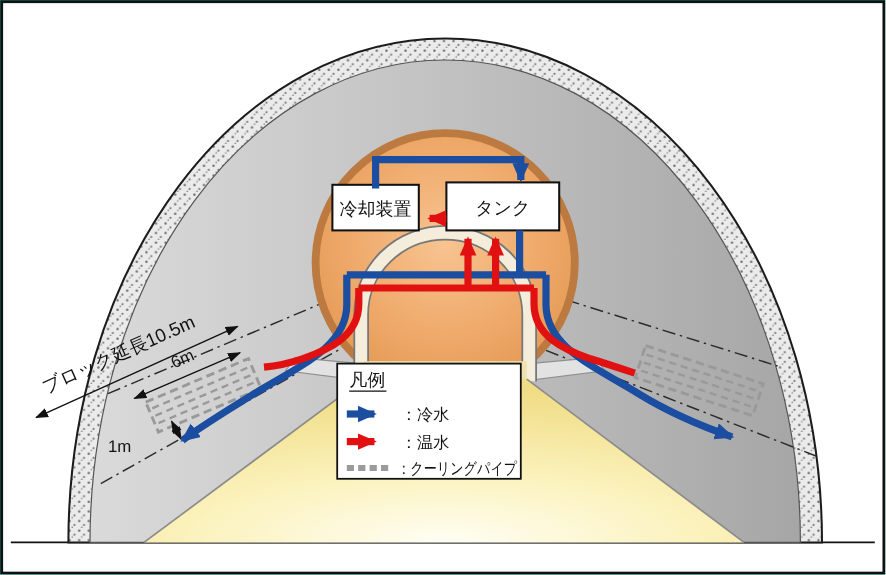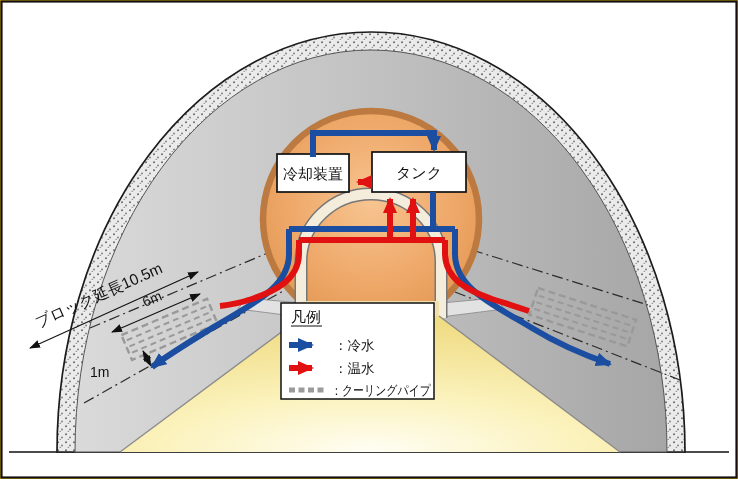--- a/index.html
+++ b/index.html
@@ -1,16 +1,16 @@
 <!DOCTYPE html>
 <html><head>
 <meta charset="utf-8">
 <style>
   html,body { margin:0; padding:0; background:#fff; }
-  #stage { position:relative; width:738px; height:479px; background:#eab308; overflow:hidden; }
+  #stage { position:relative; width:738px; height:479px; background:#0f766e; overflow:hidden; }
   svg { display:block; }
   text { font-family:"Liberation Sans","DejaVu Sans",sans-serif; fill:#111; }
   .box-label { font-size:15px; }
   .legend-title { font-size:15px; }
   .legend-label { font-size:13.5px; }
   .dim-label { font-size:14px; }
   .dim-label-long { font-size:15.5px; }
 </style>
 </head>
 <body>

